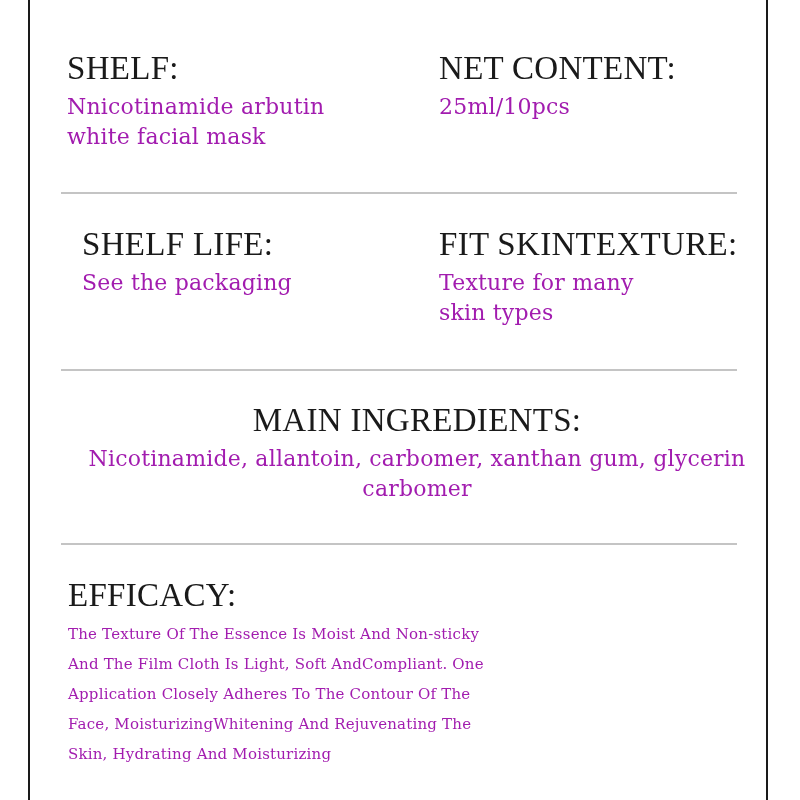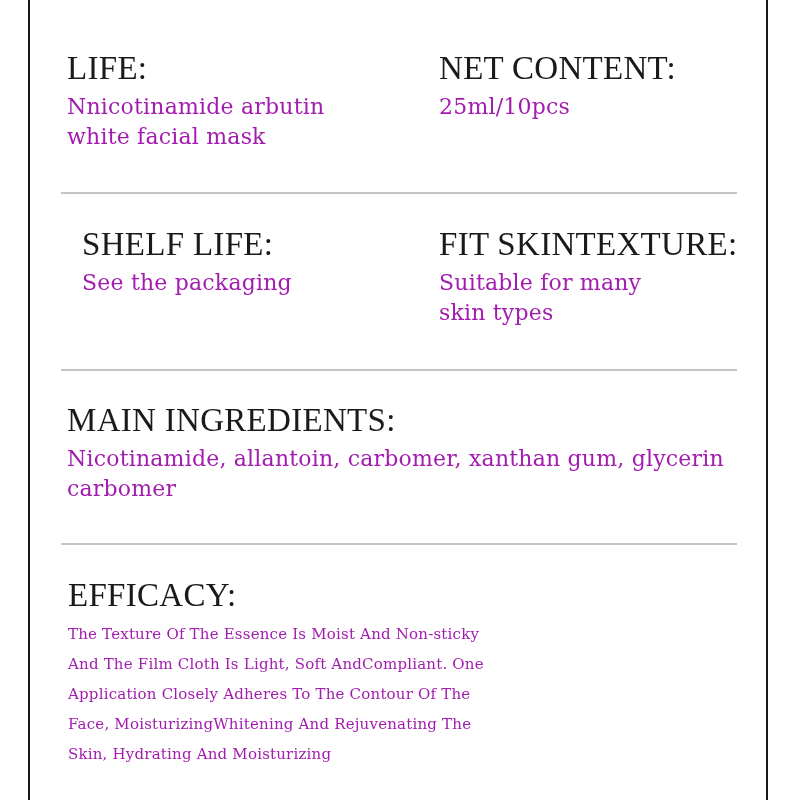--- a/index.html
+++ b/index.html
@@ -50,54 +50,54 @@
       font-size: 22px;
       line-height: 30px;
       letter-spacing: 0.2px;
       margin: 6px 0 0 0;
     }
 
     #field-name       { left: 67px;  top: 50px;  width: 330px; }
     #field-net        { left: 439px; top: 50px;  width: 320px; }
     #field-shelf      { left: 82px;  top: 226px; width: 330px; }
     #field-fit        { left: 439px; top: 226px; width: 330px; }
-    #field-ingredients{ left: 67px;  top: 402px; width: 700px; }
+    #field-ingredients{ left: 67px;  top: 402px; width: 700px; text-align: center; }
     #field-efficacy   { left: 68px;  top: 577px; width: 680px; }
 
     #field-fit .field-value { width: 240px; }
     #field-name .field-value { width: 300px; }
     #field-ingredients .field-value { white-space: pre-line; }
     #field-efficacy .field-value { white-space: pre-line; font-size: 15px; }
   </style>
 </head>
 <body>
 
 <div class="frame-line frame-left"></div>
 <div class="frame-line frame-right"></div>
 
 <div class="field" id="field-name">
-  <div class="field-label">LIFE:</div>
+  <div class="field-label">SHELF:</div>
   <div class="field-value">Nnicotinamide arbutin white facial mask</div>
 </div>
 
 <div class="field" id="field-net">
   <div class="field-label">NET CONTENT:</div>
   <div class="field-value">25ml/10pcs</div>
 </div>
 
 <div class="divider" style="top:192px;"></div>
 
 <div class="field" id="field-shelf">
   <div class="field-label">SHELF LIFE:</div>
   <div class="field-value">See the packaging</div>
 </div>
 
 <div class="field" id="field-fit">
   <div class="field-label">FIT SKINTEXTURE:</div>
-  <div class="field-value">Suitable for many skin types</div>
+  <div class="field-value">Texture for many skin types</div>
 </div>
 
 <div class="divider" style="top:369px;"></div>
 
 <div class="field" id="field-ingredients">
   <div class="field-label">MAIN INGREDIENTS:</div>
   <div class="field-value">Nicotinamide, allantoin, carbomer, xanthan gum, glycerin
 carbomer</div>
 </div>
 

